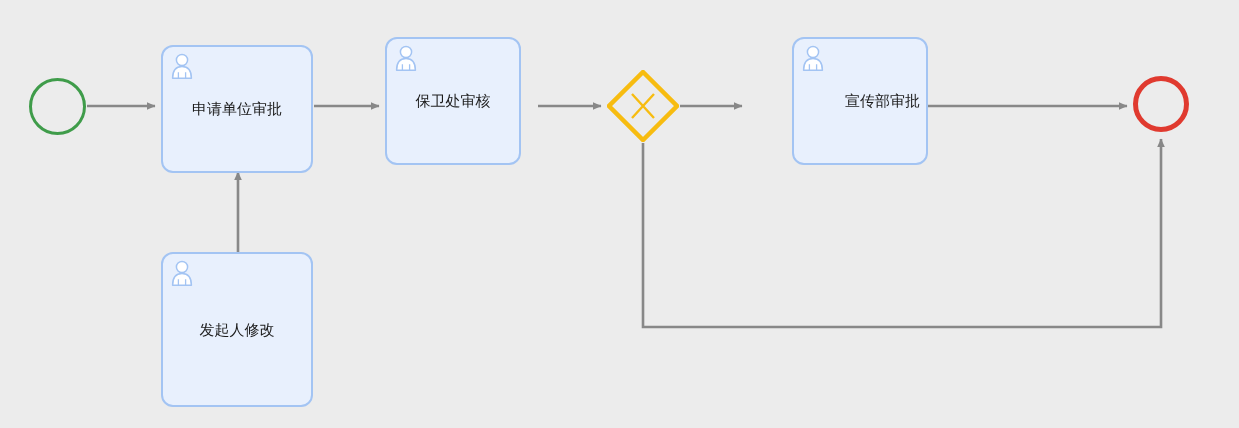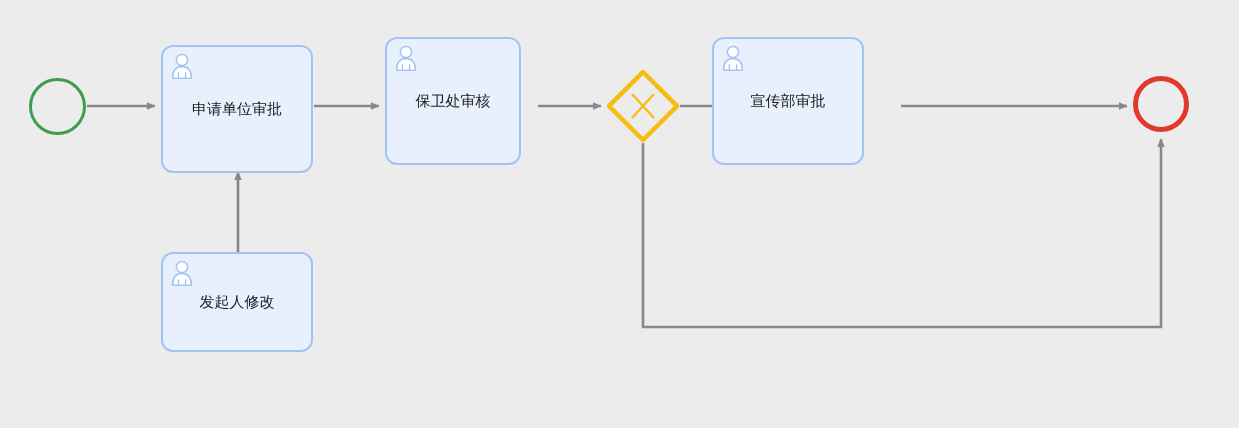--- a/index.html
+++ b/index.html
@@ -122,32 +122,32 @@
     <span class="task-label">保卫处审核</span>
   </div>
 
   <div class="node gateway" style="left:607px; top:70px;">
     <svg width="72" height="72" viewBox="0 0 72 72" xmlns="http://www.w3.org/2000/svg">
       <path d="M36 2 L70 36 L36 70 L2 36 Z" fill="#ececec" stroke="#f7bc10" stroke-width="4.5" stroke-linejoin="miter"></path>
       <path d="M25 24 L47 48 M47 24 L25 48" fill="none" stroke="#f7bc10" stroke-width="2.4"></path>
     </svg>
   </div>
 
-  <div class="node task" style="left:712px; top:37px; width:152px; height:128px;">
+  <div class="node task" style="left:792px; top:37px; width:136px; height:128px;justify-content:flex-end;">
     <svg class="task-icon" viewBox="0 0 24 26" xmlns="http://www.w3.org/2000/svg">
       <circle cx="12" cy="7" r="5.6" fill="#ffffff" stroke="#a3c4f3" stroke-width="1.5"></circle>
       <path d="M2.6 25.2 C2.6 16.4 7.2 13.4 12 13.4 C16.8 13.4 21.4 16.4 21.4 25.2 Z" fill="#ffffff" stroke="#a3c4f3" stroke-width="1.5" stroke-linejoin="round"></path>
       <path d="M8.4 19.2 L8.4 25.2 M15.6 19.2 L15.6 25.2" stroke="#a3c4f3" stroke-width="1.3"></path>
     </svg>
     <span class="task-label">宣传部审批</span>
   </div>
 
   <div class="node event event-end" style="left:1133px; top:76px; width:56px; height:56px;"></div>
 
-  <div class="node task" style="left:161px; top:252px; width:152px; height:100px;">
+  <div class="node task" style="left:161px; top:252px; width:152px; height:155px;">
     <svg class="task-icon" viewBox="0 0 24 26" xmlns="http://www.w3.org/2000/svg">
       <circle cx="12" cy="7" r="5.6" fill="#ffffff" stroke="#a3c4f3" stroke-width="1.5"></circle>
       <path d="M2.6 25.2 C2.6 16.4 7.2 13.4 12 13.4 C16.8 13.4 21.4 16.4 21.4 25.2 Z" fill="#ffffff" stroke="#a3c4f3" stroke-width="1.5" stroke-linejoin="round"></path>
       <path d="M8.4 19.2 L8.4 25.2 M15.6 19.2 L15.6 25.2" stroke="#a3c4f3" stroke-width="1.3"></path>
     </svg>
     <span class="task-label">发起人修改</span>
   </div>
 
 </div>
 

